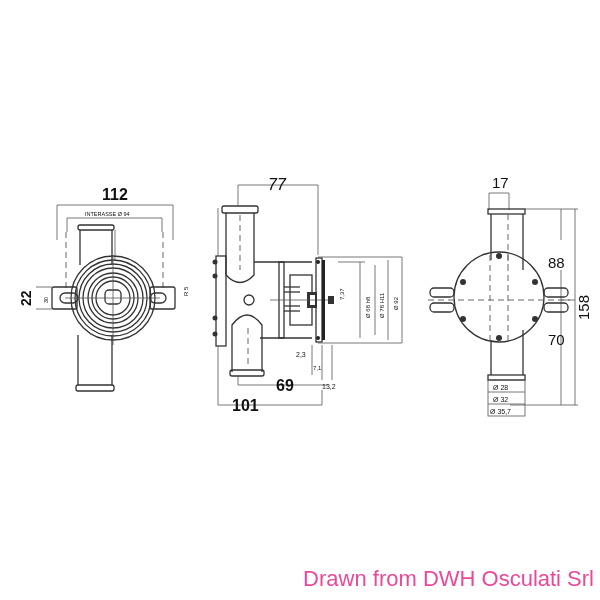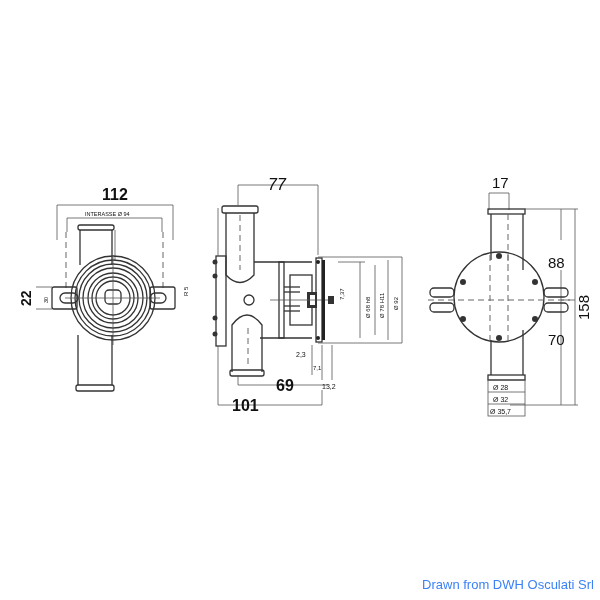--- a/index.html
+++ b/index.html
@@ -2,21 +2,21 @@
 <html><head>
 <meta charset="utf-8">
 <style>
   html, body { margin: 0; padding: 0; background: #ffffff; }
   body { width: 600px; height: 600px; position: relative; overflow: hidden; font-family: "Liberation Sans", sans-serif; }
   svg { position: absolute; left: 0; top: 0; }
   .ln { stroke: #333; stroke-width: 1.3; fill: none; }
   .thin { stroke: #555; stroke-width: 0.8; fill: none; }
   .dash { stroke: #666; stroke-width: 1; fill: none; stroke-dasharray: 6 4; }
   .dimtxt { font-family: "Liberation Sans", sans-serif; fill: #111; }
-  .credit { position: absolute; right: 6px; bottom: 8px; font-size: 13px; color: #3b82f6; font-family: "Liberation Sans", sans-serif; }
+  .credit { position: absolute; right: 6px; bottom: 8px; font-size: 22px; color: #ec4899; font-family: "Liberation Sans", sans-serif; }
 </style>
 </head>
 <body>
 
 <svg width="600" height="600" viewBox="0 0 600 600">
 
   <g>
 
     <line class="thin" x1="57" y1="205" x2="173" y2="205"></line>
     <line class="thin" x1="57" y1="205" x2="57" y2="240"></line>

